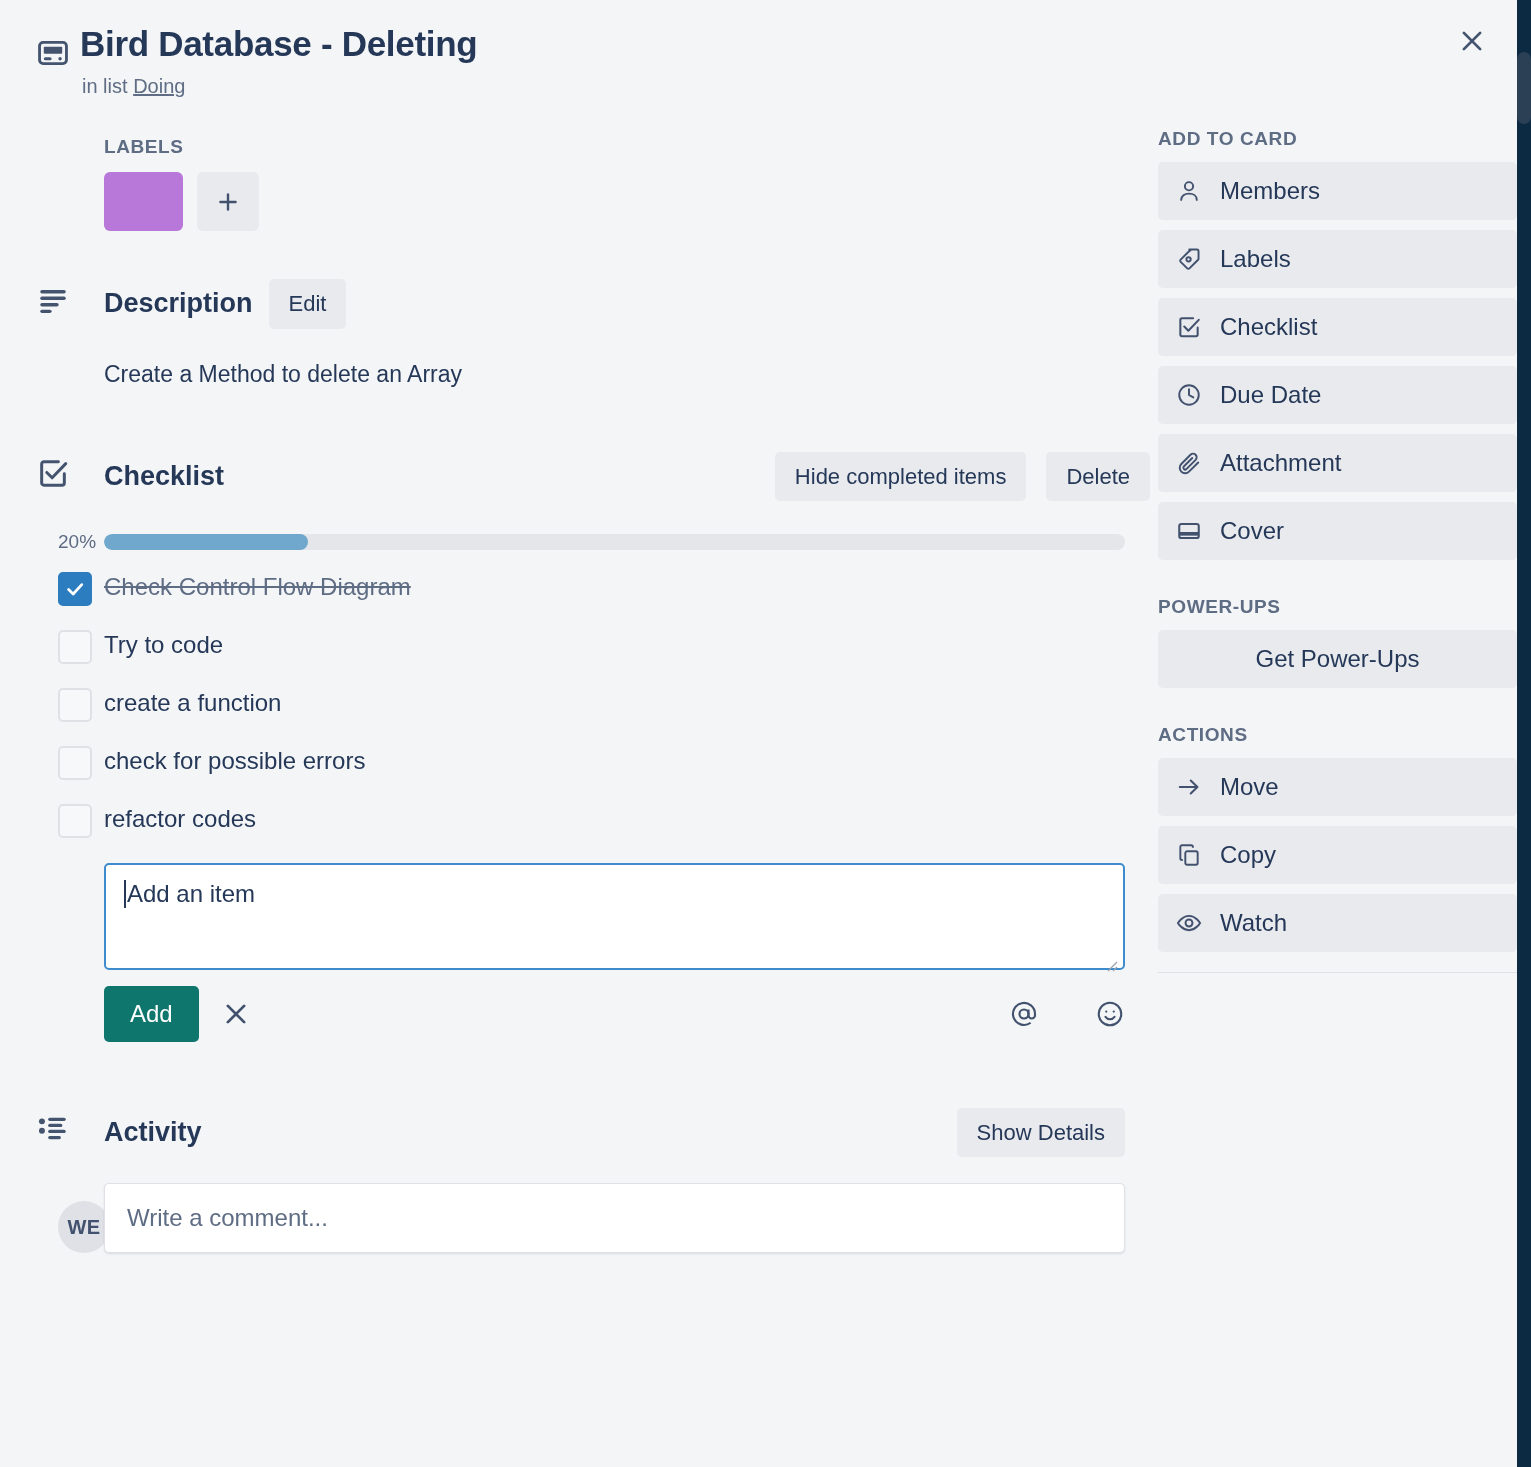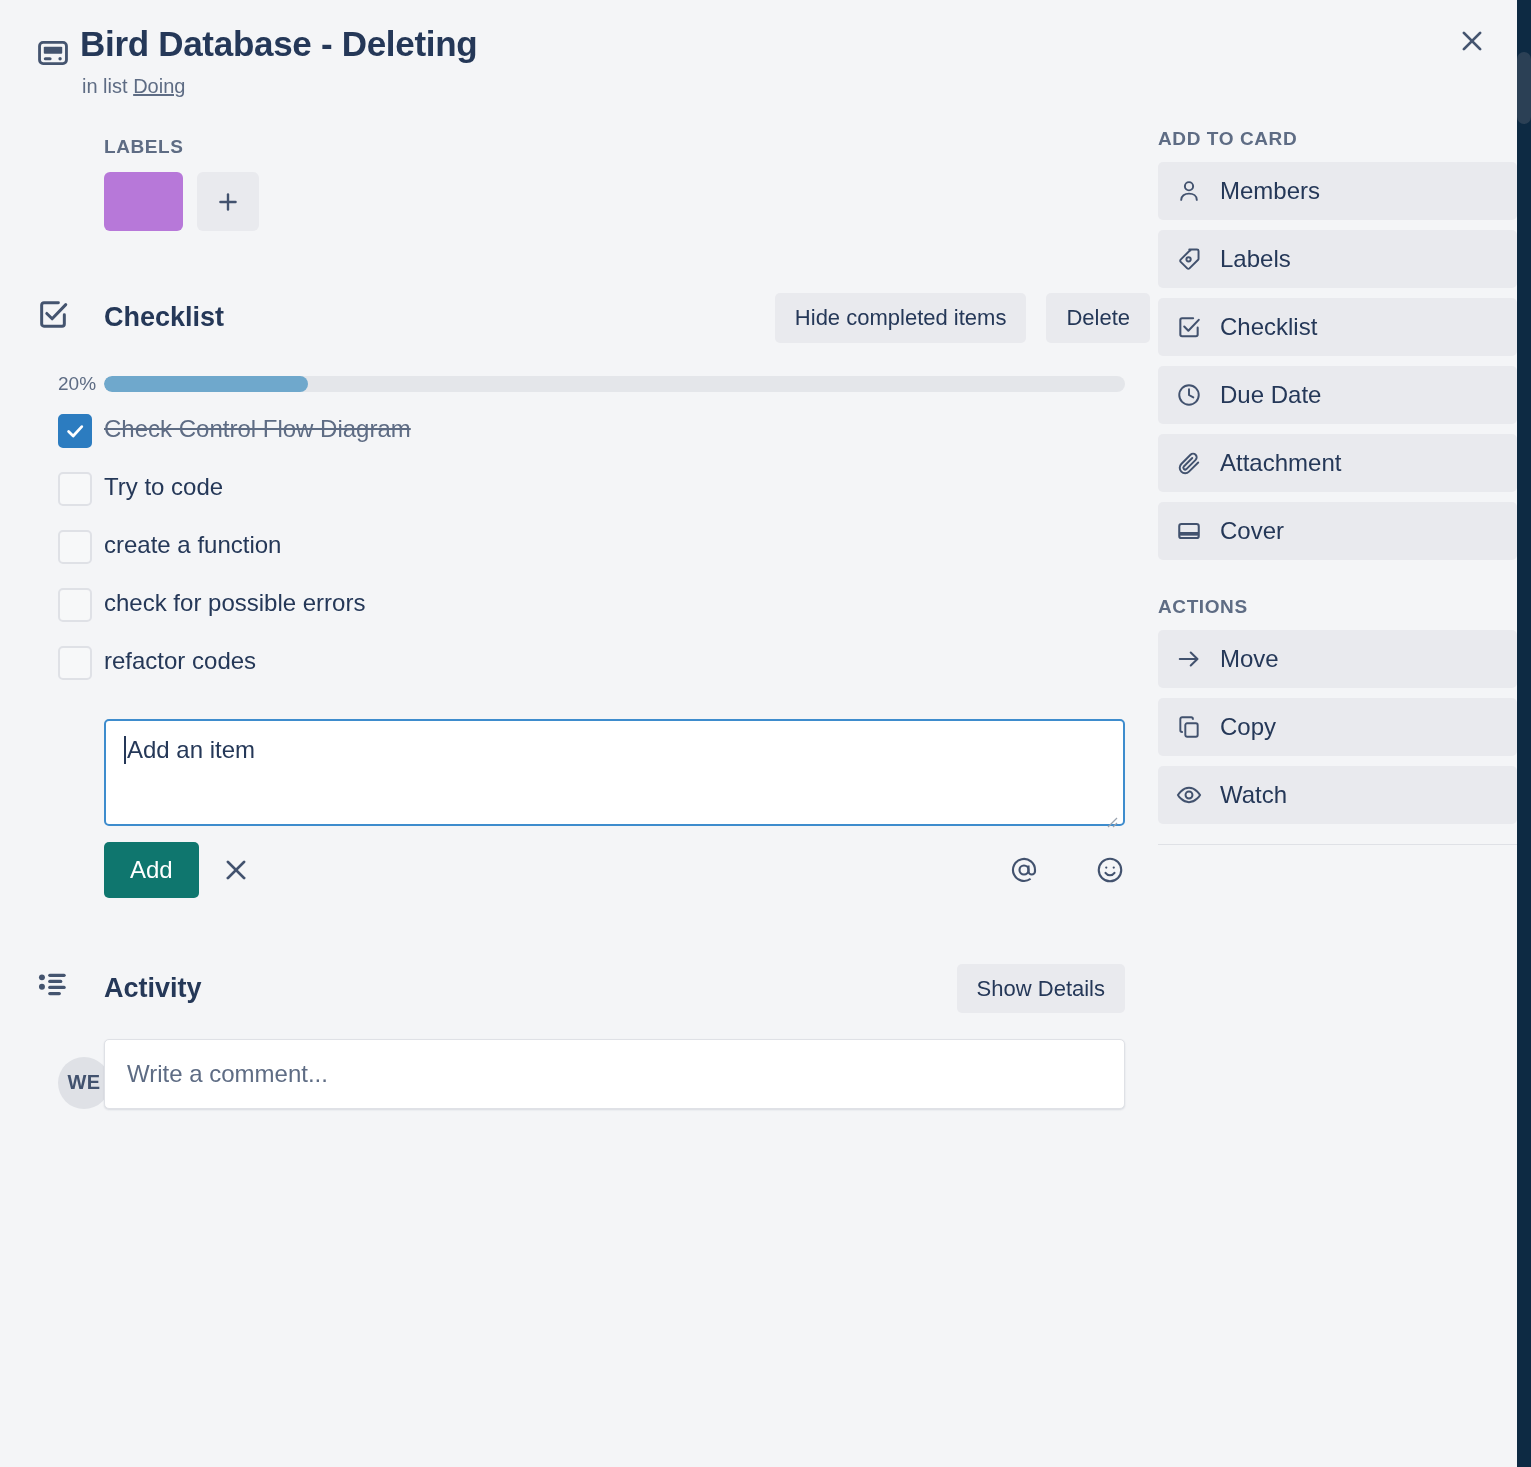--- a/index.html
+++ b/index.html
@@ -184,21 +184,21 @@
     color: #253858;
     line-height: 1.25;
     padding-top: 2px;
     cursor: pointer;
   }
   .chk-text.done {
     text-decoration: line-through;
     color: #5e6c84;
   }
 
-  .add-item-wrap { padding-left: 68px; margin-top: 28px; padding-right: 25px; }
+  .add-item-wrap { padding-left: 68px; margin-top: 14px; padding-right: 25px; }
   .add-item-box {
     width: 100%;
     height: 107px;
     background: #ffffff;
     border: 2px solid #3e8ccd;
     border-radius: 5px;
     padding: 15px 18px;
     font-family: "Liberation Sans", sans-serif;
     font-size: 24px;
     color: #253858;
@@ -364,20 +364,37 @@
             <div class="label-add">
               <svg width="26" height="26" viewBox="0 0 24 24" fill="none" stroke="currentColor" stroke-width="2.2" stroke-linecap="round">
                 <line x1="12" y1="5" x2="12" y2="19"></line>
                   <line x1="5" y1="12" x2="19" y2="12"></line>
               </svg>
             </div>
           </div>
         </div>
       </div>
 
+      <div class="sec" style="margin-top:48px;">
+        <div class="sec-gutter">
+          <svg width="34" height="34" viewBox="0 0 24 24" fill="currentColor">
+            <rect x="3" y="5" width="18" height="2.4" rx="1.2"></rect>
+            <rect x="3" y="9.6" width="18" height="2.4" rx="1.2"></rect>
+            <rect x="3" y="14.2" width="13" height="2.4" rx="1.2"></rect>
+            <rect x="3" y="18.8" width="8" height="2.4" rx="1.2"></rect>
+          </svg>
+        </div>
+        <div class="sec-body">
+          <div class="sec-head">
+            <h2 class="sec-title">Description</h2>
+            <button class="btn-grey">Edit</button>
+          </div>
+          <div class="desc-text">Create a Method to delete an Array</div>
+        </div>
+      </div>
 
       <div class="sec" style="margin-top:62px;">
         <div class="sec-gutter">
           <svg width="34" height="34" viewBox="0 0 24 24" fill="none" stroke="currentColor" stroke-width="2.1" stroke-linecap="round" stroke-linejoin="round">
             <path d="M20 12.6V19a1.6 1.6 0 0 1-1.6 1.6H5.6A1.6 1.6 0 0 1 4 19V5.6A1.6 1.6 0 0 1 5.6 4h10.2"></path>
             <polyline points="7.6,11.6 11.4,15.4 21,5.4"></polyline>
           </svg>
         </div>
         <div class="sec-body" style="padding-right:0;">
           <div class="sec-head">
@@ -553,20 +570,26 @@
                 <svg width="26" height="26" viewBox="0 0 24 24" fill="none" stroke="currentColor" stroke-width="1.9">
                   <rect x="3" y="5.5" width="18" height="13" rx="2"></rect>
                   <path d="M3 14.6h18" stroke-width="3.4"></path>
                 </svg>
               </span>
               <span>Cover</span>
             </div>
           </div>
       </div>
 
+      <div class="side-group">
+        <h3 class="side-head">POWER-UPS</h3>
+        <div class="side-btn center">
+          <span>Get Power-Ups</span>
+        </div>
+      </div>
 
       <div class="side-group">
         <h3 class="side-head">ACTIONS</h3>
         <div id="actions-items">
             <div class="side-btn">
               <span class="ico">
                 <svg width="26" height="26" viewBox="0 0 24 24" fill="none" stroke="currentColor" stroke-width="1.9" stroke-linecap="round" stroke-linejoin="round">
                   <line x1="3.5" y1="12" x2="19.5" y2="12"></line>
                   <polyline points="13.6,6 19.8,12 13.6,18"></polyline>
                 </svg>

